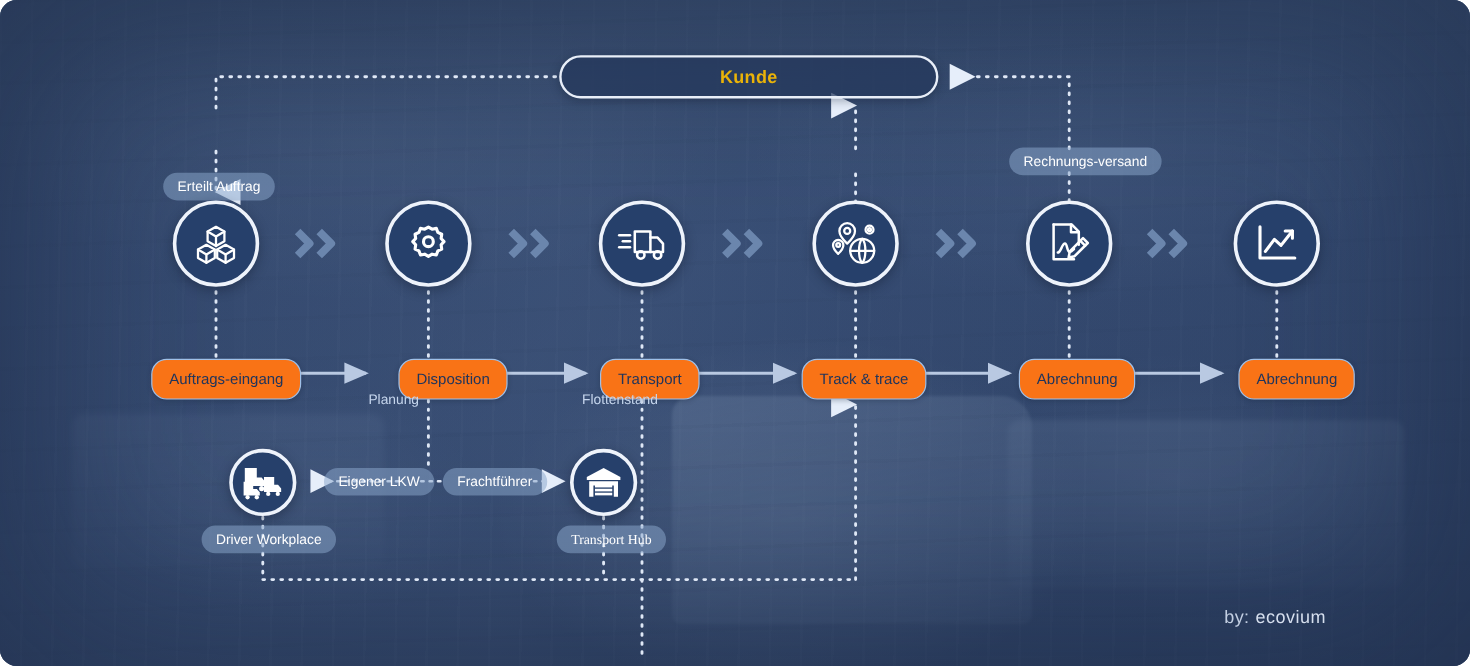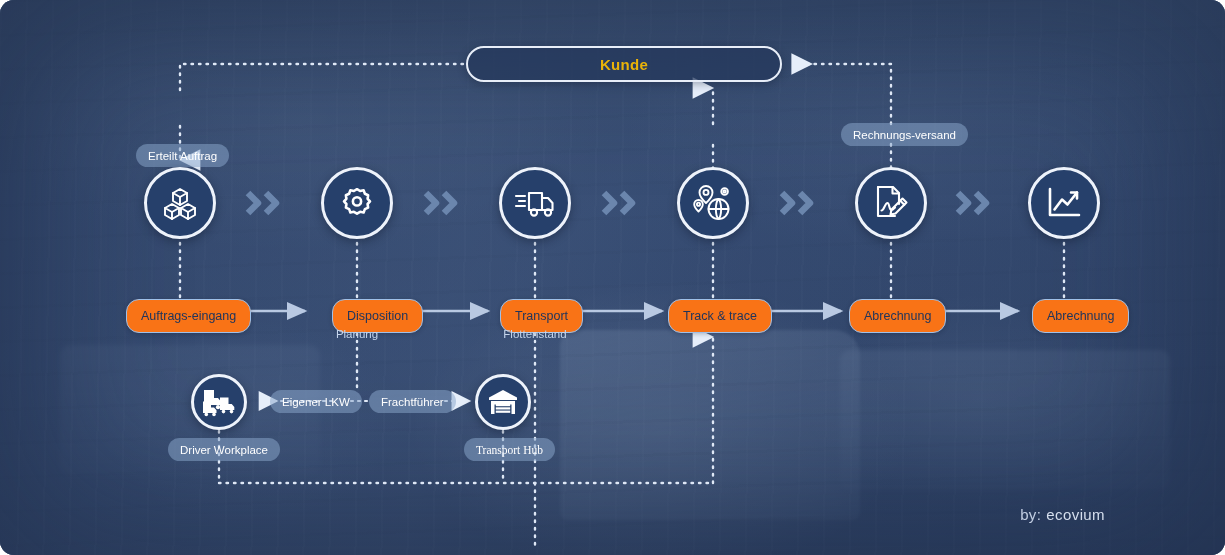--- a/index.html
+++ b/index.html
@@ -103,21 +103,20 @@
     padding: 16px 14px;
     white-space: nowrap;
     box-shadow: 0 1px 4px rgba(18,30,52,0.28);
   }
 
   .sub-label {
     position: absolute;
     color: #c5d5ec;
     font-size: 11.5px;
     white-space: nowrap;
-    text-align: center;
   }
 
   
   .anno-pill {
     position: absolute;
     height: 23px;
     border-radius: 12px;
     background: rgba(139,166,204,0.52);
     display: flex; align-items: center; justify-content: center;
     color: #ffffff;

